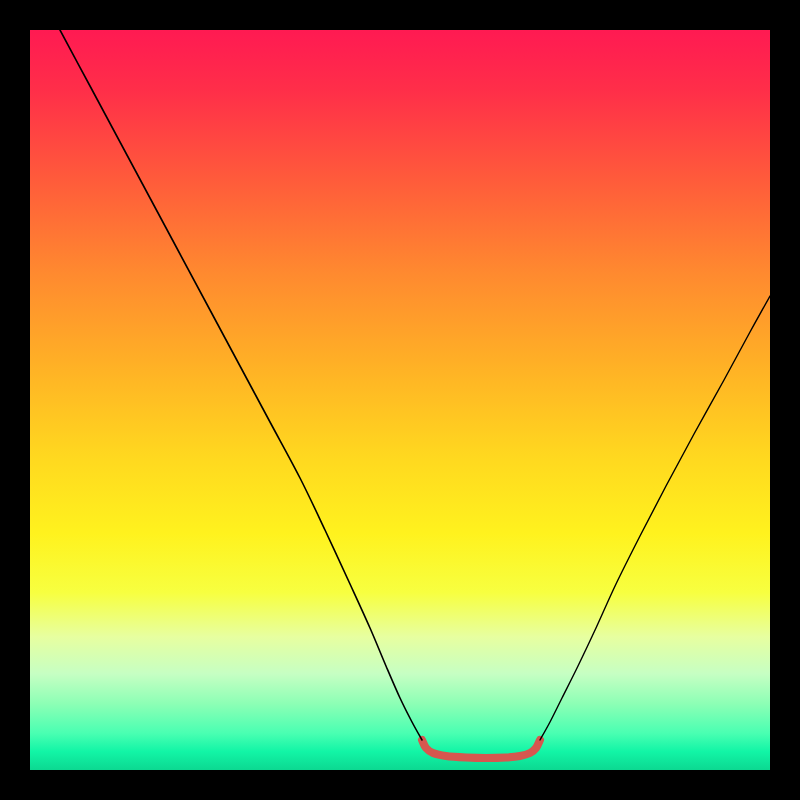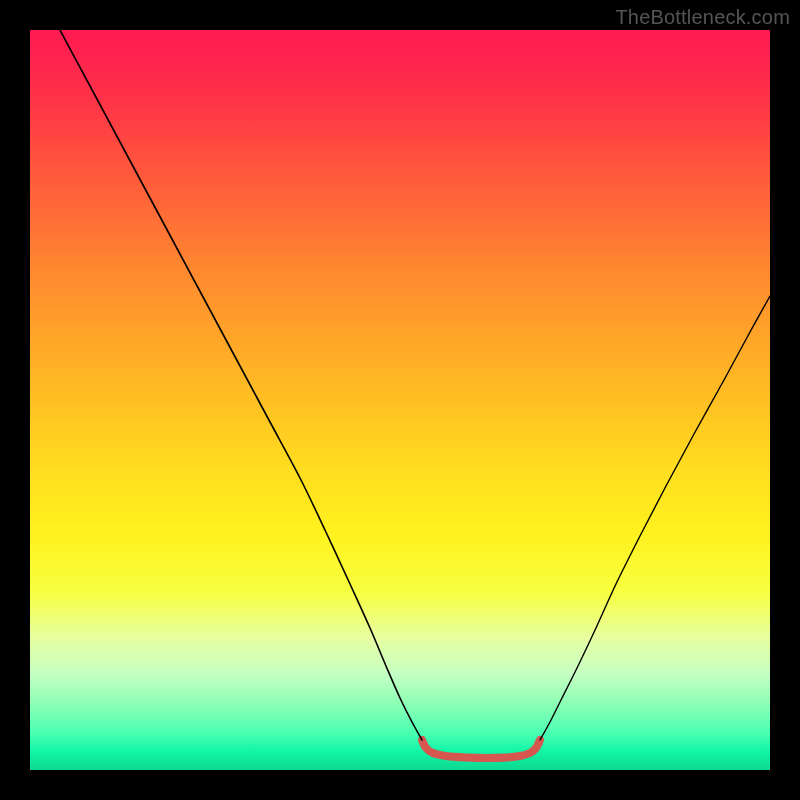--- a/index.html
+++ b/index.html
@@ -56,21 +56,20 @@
   }
   svg.curves {
     position: absolute;
     inset: 0;
   }
 </style>
 </head>
 <body>
 
 <div class="frame">
-  <div class="watermark">TheBottleneck.com</div>
   <div class="plot-area">
     <div class="gradient-bg"></div>
     <svg class="curves" viewBox="0 0 740 740" preserveAspectRatio="none">
       <path fill="none" stroke-linecap="round" stroke-linejoin="round" d="M 392 710 C 392.6666666666667 711.3333333333334, 394.1666666666667 715.8333333333334, 396 718 C 397.8333333333333 720.1666666666666, 399.6666666666667 721.6666666666666, 403 723 C 406.3333333333333 724.3333333333334, 410.5 725.25, 416 726 C 421.5 726.75, 429.3333333333333 727.1666666666666, 436 727.5 C 442.6666666666667 727.8333333333334, 449.3333333333333 728, 456 728 C 462.6666666666667 728, 470.3333333333333 727.8333333333334, 476 727.5 C 481.6666666666667 727.1666666666666, 486 726.75, 490 726 C 494 725.25, 497.3333333333333 724.3333333333334, 500 723 C 502.6666666666667 721.6666666666666, 504.3333333333333 720.1666666666666, 506 718 C 507.6666666666667 715.8333333333334, 509.3333333333333 711.3333333333334, 510 710" stroke="#d6574f" stroke-width="8"></path>
       <path fill="none" stroke-linecap="round" d="M 30 0 C 35 9.333333333333334, 50 37.33333333333333, 60 56 C 70 74.66666666666667, 80 93.33333333333333, 90 112 C 100 130.66666666666666, 110 149.33333333333334, 120 168 C 130 186.66666666666666, 140 205.33333333333334, 150 224 C 160 242.66666666666666, 170 261.3333333333333, 180 280 C 190 298.6666666666667, 200 317.3333333333333, 210 336 C 220 354.6666666666667, 230 373.3333333333333, 240 392 C 250 410.6666666666667, 260.8333333333333 430, 270 448 C 279.1666666666667 466, 286.6666666666667 482.3333333333333, 295 500 C 303.3333333333333 517.6666666666666, 312.5 537.6666666666666, 320 554 C 327.5 570.3333333333334, 334 584.3333333333334, 340 598 C 346 611.6666666666666, 351 624.3333333333334, 356 636 C 361 647.6666666666666, 365.6666666666667 658.6666666666666, 370 668 C 374.3333333333333 677.3333333333334, 378.3333333333333 685, 382 692 C 385.6666666666667 699, 390.3333333333333 707, 392 710" stroke="#000000" stroke-width="1.6"></path>
       <path fill="none" stroke-linecap="round" d="M 510 710 C 511.6666666666667 707, 516.3333333333334 699, 520 692 C 523.6666666666666 685, 527.3333333333334 677.3333333333334, 532 668 C 536.6666666666666 658.6666666666666, 542.3333333333334 647.6666666666666, 548 636 C 553.6666666666666 624.3333333333334, 559.6666666666666 611.6666666666666, 566 598 C 572.3333333333334 584.3333333333334, 578.6666666666666 569.3333333333334, 586 554 C 593.3333333333334 538.6666666666666, 601.6666666666666 522.3333333333334, 610 506 C 618.3333333333334 489.6666666666667, 627 473, 636 456 C 645 439, 654.3333333333334 421.6666666666667, 664 404 C 673.6666666666666 386.3333333333333, 684.6666666666666 367, 694 350 C 703.3333333333334 333, 712.3333333333334 316, 720 302 C 727.6666666666666 288, 736.6666666666666 272, 740 266" stroke="#000000" stroke-width="1.4"></path>
     </svg>
   </div>
 </div>
 

